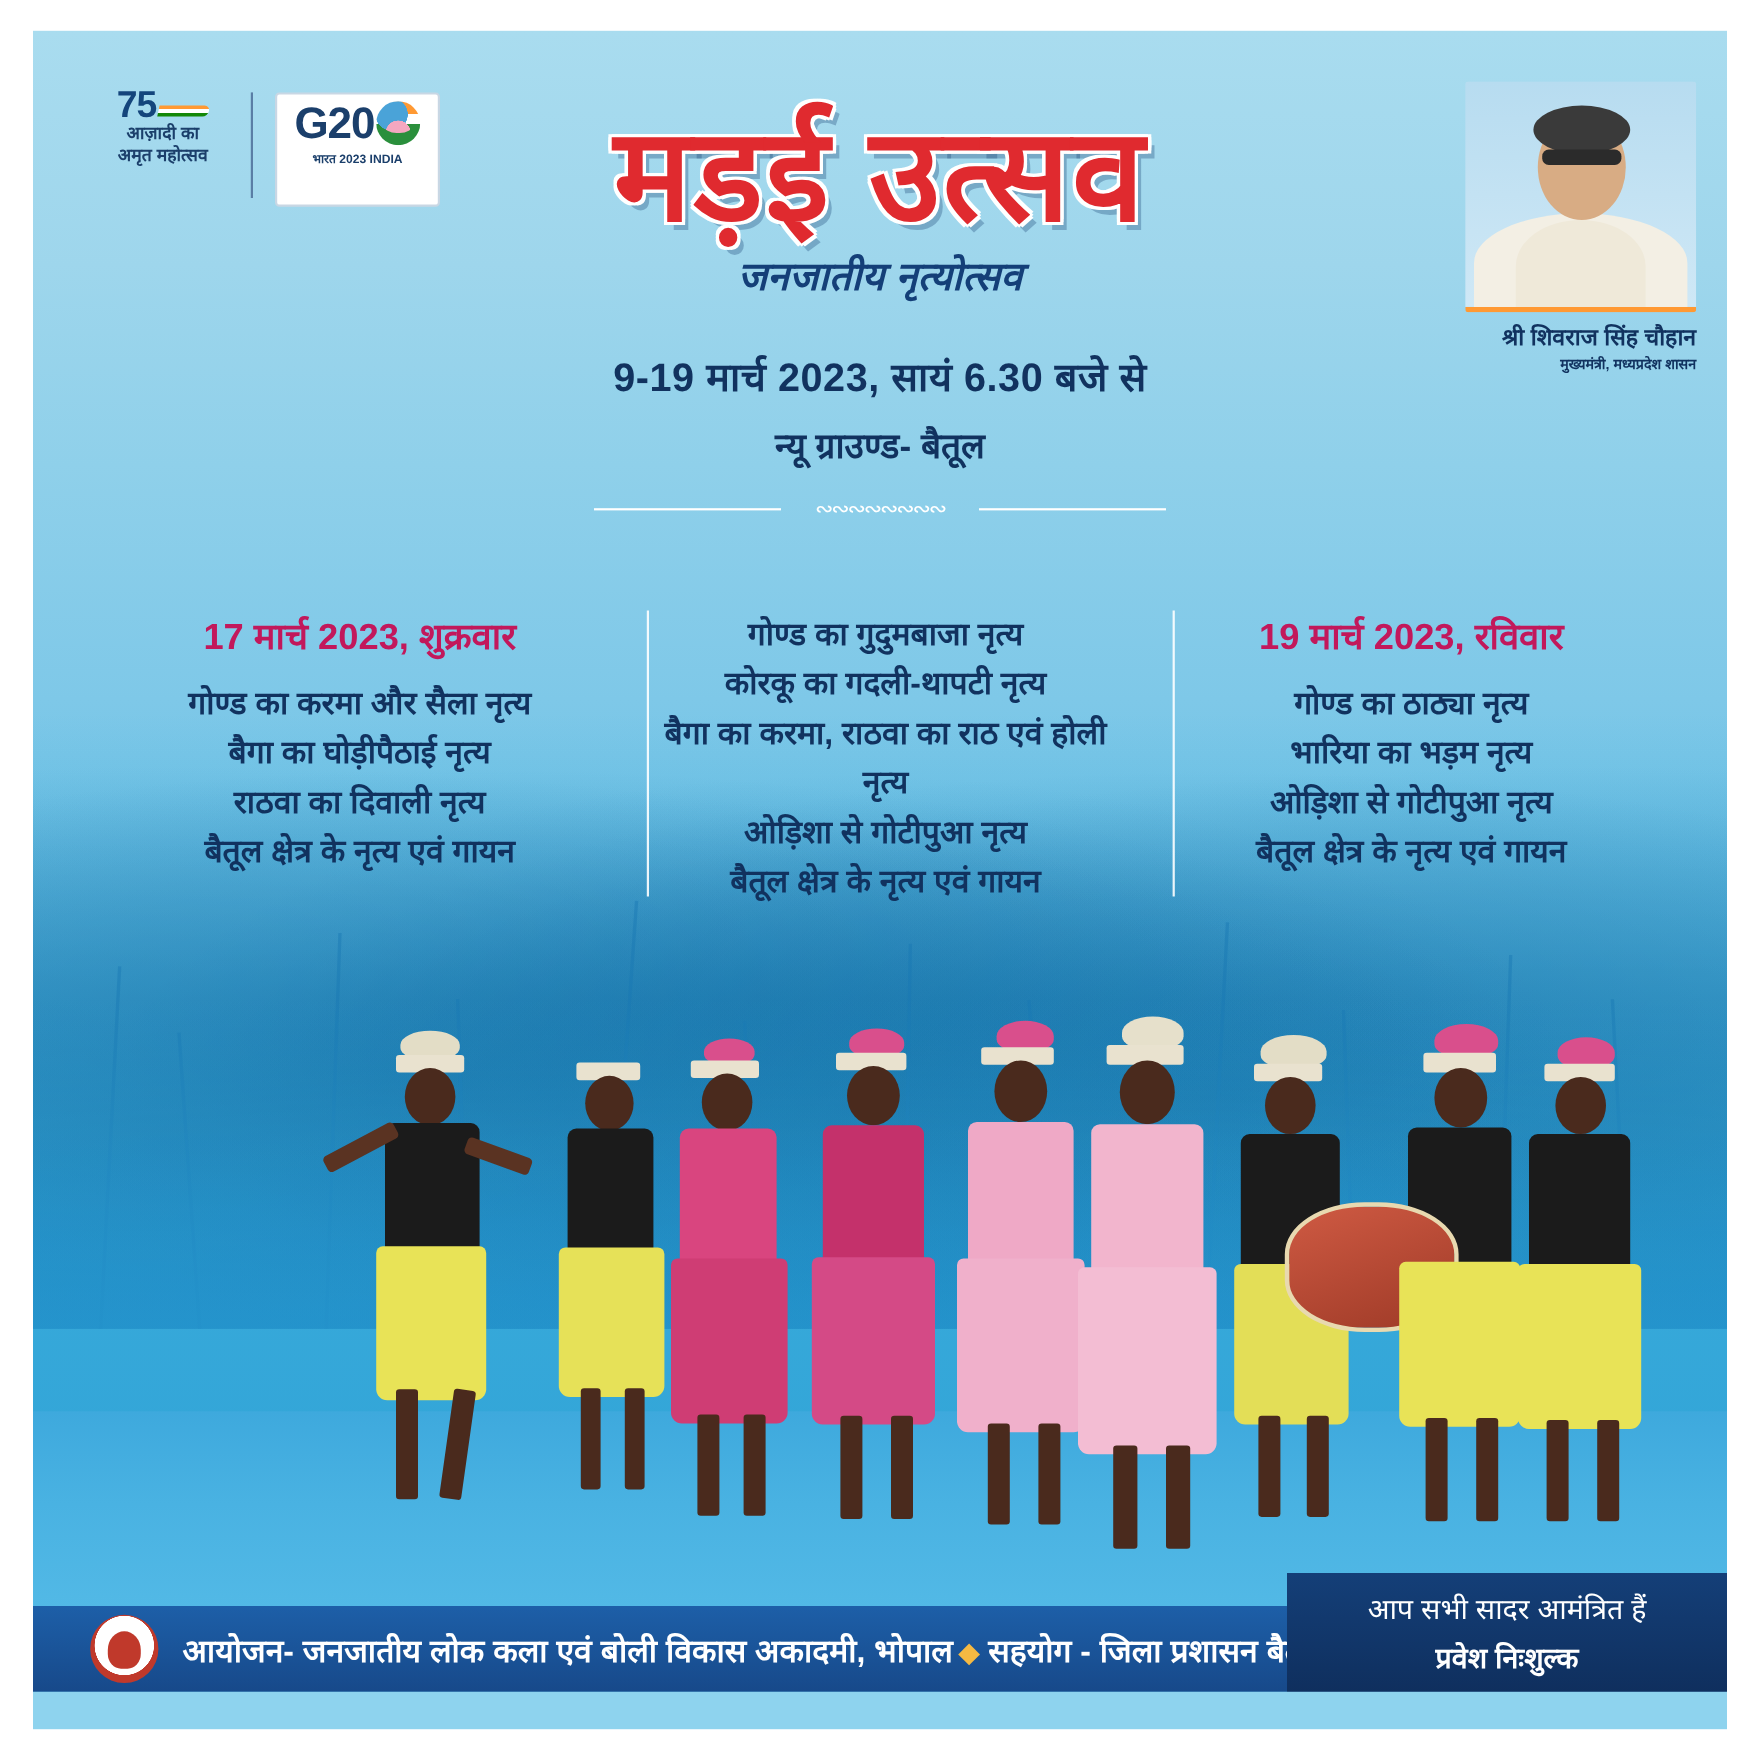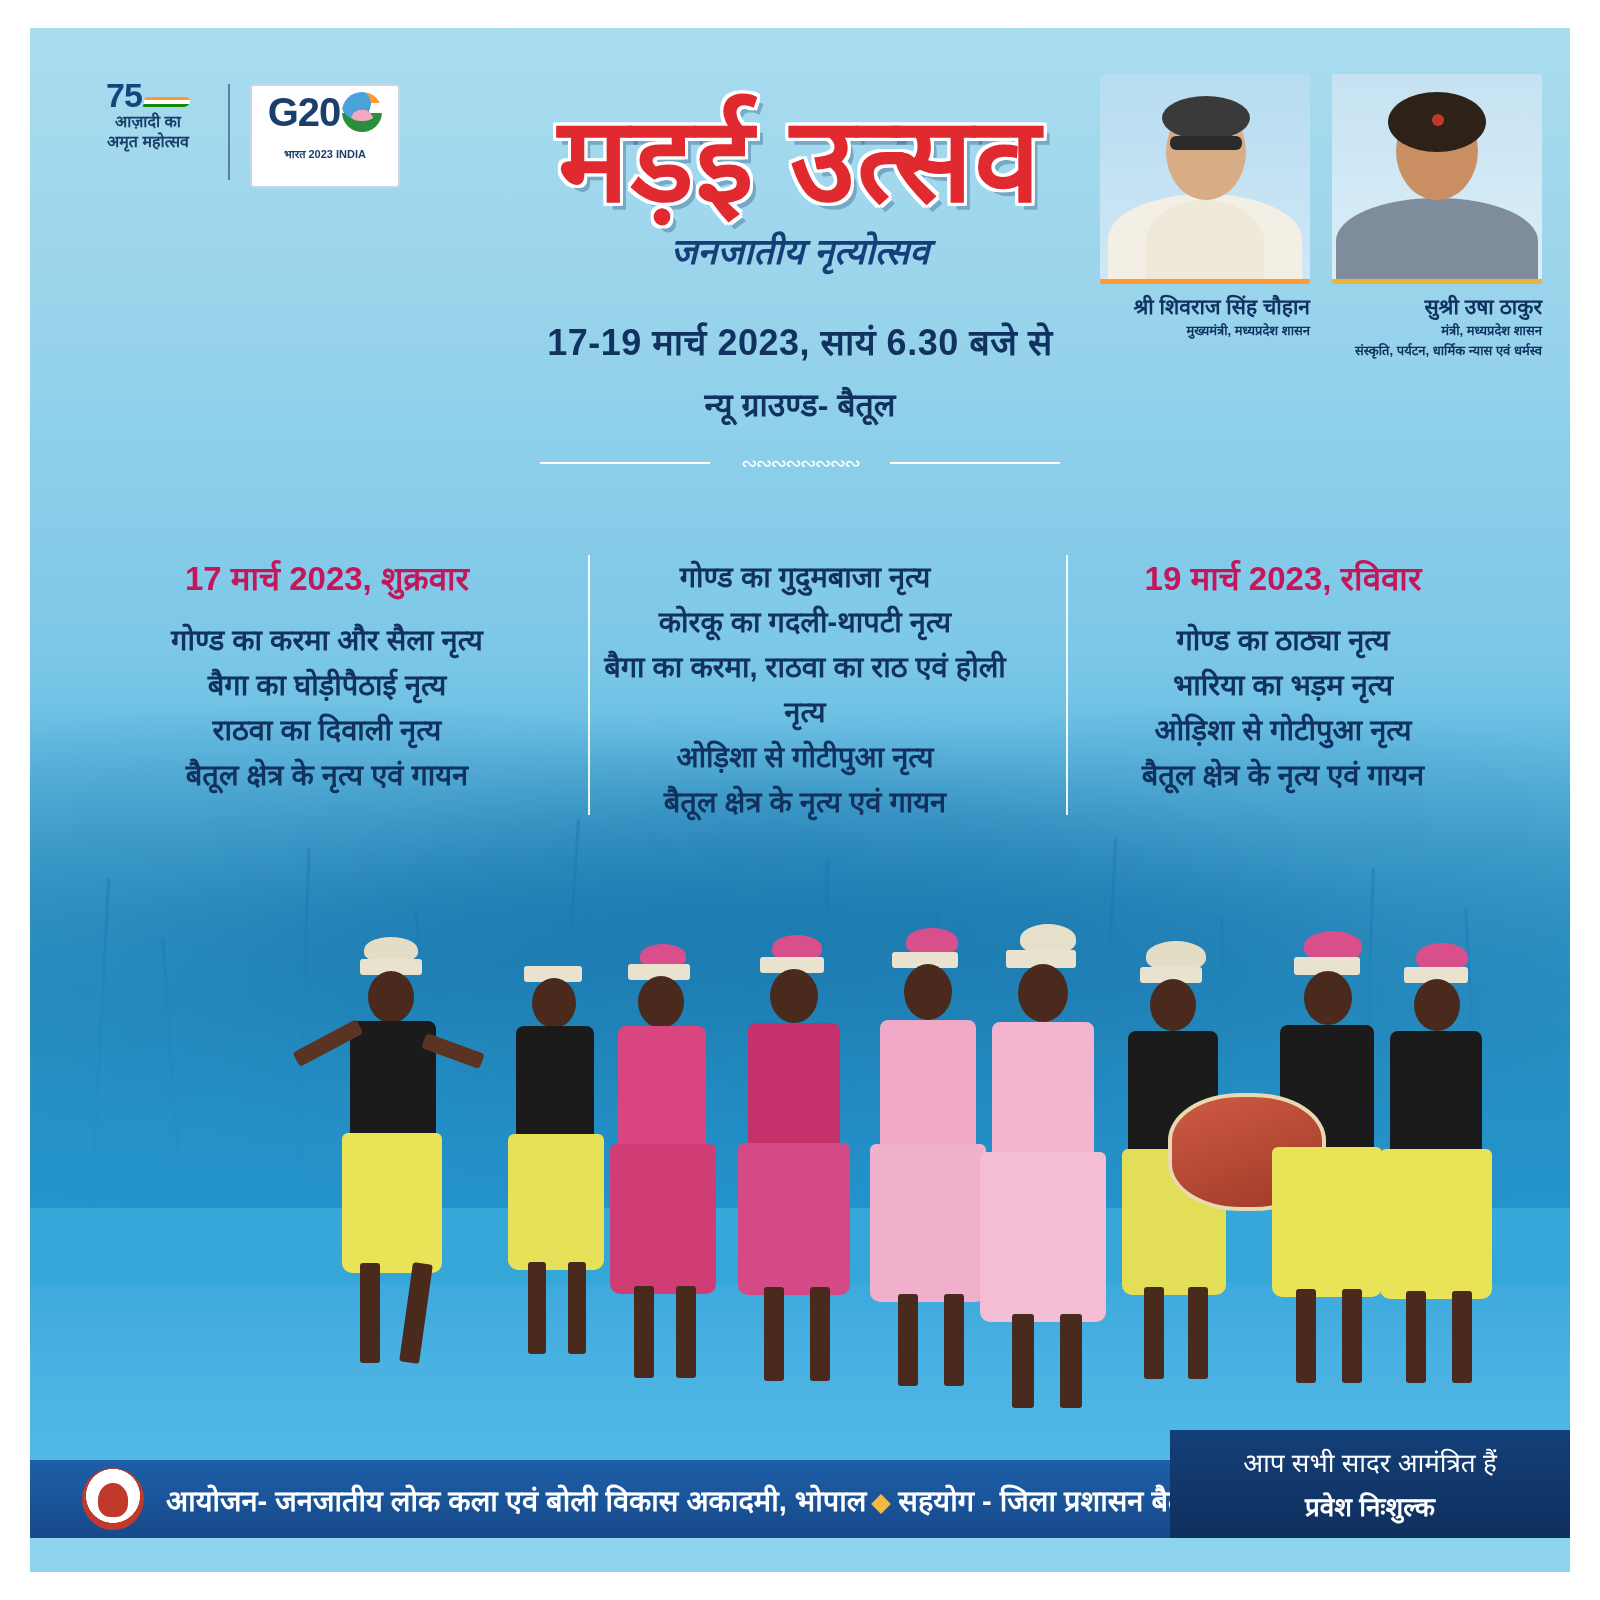--- a/index.html
+++ b/index.html
@@ -206,21 +206,21 @@
     left: 50%; top: 52%;
     transform: translate(-50%,-50%);
     width: 26px; height: 16px;
     border-radius: 50% 50% 45% 45%;
     background: radial-gradient(circle at 50% 100%, #f4a7c0 0 55%, rgba(244,167,192,0) 56%);
   }
   .g20-sub {
     font-size: 11px;
     font-weight: bold;
     color: #1b3f6b;
-    margin-top: 14px;
+    margin-top: 4px;
   }
   
   .title-wrap {
     position: absolute;
     left: 430px;
     top: 100px;
     width: 740px;
     text-align: center;
   }
   .title-main {
@@ -548,51 +548,40 @@
       <div class="g20-row">
         <span class="g20-txt">G20</span>
         <span class="g20-globe"></span>
       </div>
       <div class="g20-sub">भारत  2023  INDIA</div>
     </div>
 
     <div class="title-wrap" style="left:400px;top:72px;">
       <div class="title-main">मड़ई उत्सव</div>
       <div class="title-sub">जनजातीय नृत्योत्सव</div>
-      <div class="title-when">17-19 मार्च 2023, सायं 6.30 बजे से</div>
+      <div class="title-when">9-19 मार्च 2023, सायं 6.30 बजे से</div>
       <div class="title-where">न्यू ग्राउण्ड- बैतूल</div>
       <div class="divider">
         <span class="line l"></span>
         <span class="curls">∾∾∾∾∾∾∾∾</span>
         <span class="line r"></span>
       </div>
     </div>
 
     <div class="vips" style="right:28px;top:46px;">
       <div class="vip">
         <div class="vip-photo cm">
           <div class="vp-body" style="left:8px;top:120px;width:194px;height:90px;background:#f3efe4;"></div>
           <div class="vp-body" style="left:46px;top:126px;width:118px;height:84px;background:#efe9d9;"></div>
           <div class="vp-head" style="left:66px;top:30px;width:80px;height:96px;background:#d8ac84;"></div>
           <div class="vp-head" style="left:62px;top:22px;width:88px;height:44px;background:#3a3a3a;"></div>
           <div class="vp-head" style="left:70px;top:62px;width:72px;height:14px;background:#2b2b2b;border-radius:6px;"></div>
         </div>
         <div class="vip-name">श्री शिवराज सिंह चौहान</div>
         <div class="vip-role">मुख्यमंत्री, मध्यप्रदेश शासन</div>
-      </div>
-      <div class="vip">
-        <div class="vip-photo min">
-          <div class="vp-body" style="left:4px;top:124px;width:202px;height:86px;background:#7e8c9c;"></div>
-          <div class="vp-head" style="left:64px;top:28px;width:82px;height:98px;background:#c98f62;"></div>
-          <div class="vp-head" style="left:56px;top:18px;width:98px;height:60px;background:#2d2118;"></div>
-          <div class="vp-head" style="left:100px;top:40px;width:12px;height:12px;background:#c0392b;"></div>
-        </div>
-        <div class="vip-name">सुश्री उषा ठाकुर</div>
-        <div class="vip-role">मंत्री, मध्यप्रदेश शासन</div>
-        <div class="vip-role">संस्कृति, पर्यटन, धार्मिक न्यास एवं धर्मस्व</div>
       </div>
     </div>
 
     <div class="schedule" style="left:80px;top:527px;">
       <div class="col">
         <div class="col-date">17 मार्च 2023, शुक्रवार</div>
         <div class="col-item">गोण्ड का करमा और सैला नृत्य</div>
         <div class="col-item">बैगा का घोड़ीपैठाई नृत्य</div>
         <div class="col-item">राठवा का दिवाली नृत्य</div>
         <div class="col-item">बैतूल क्षेत्र के नृत्य एवं गायन</div>

